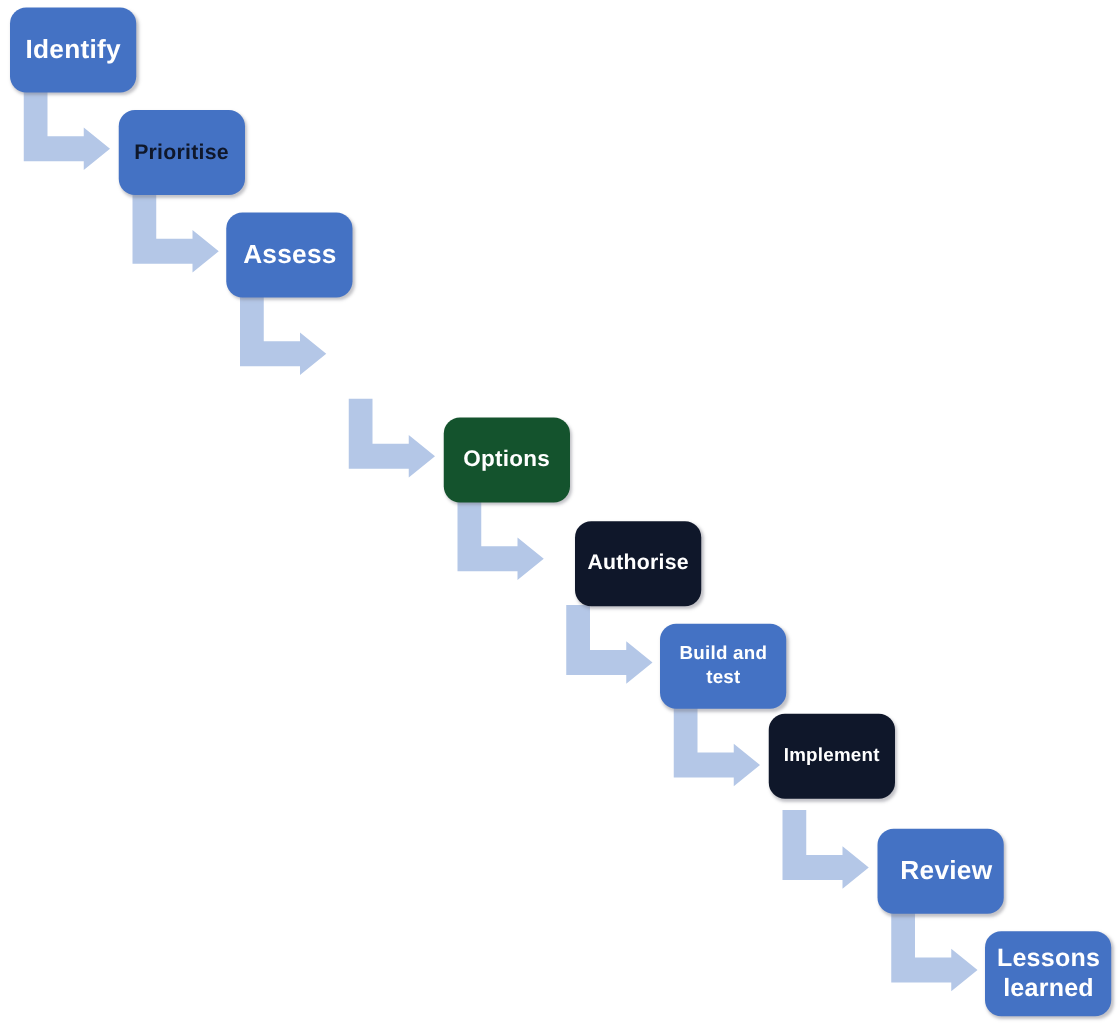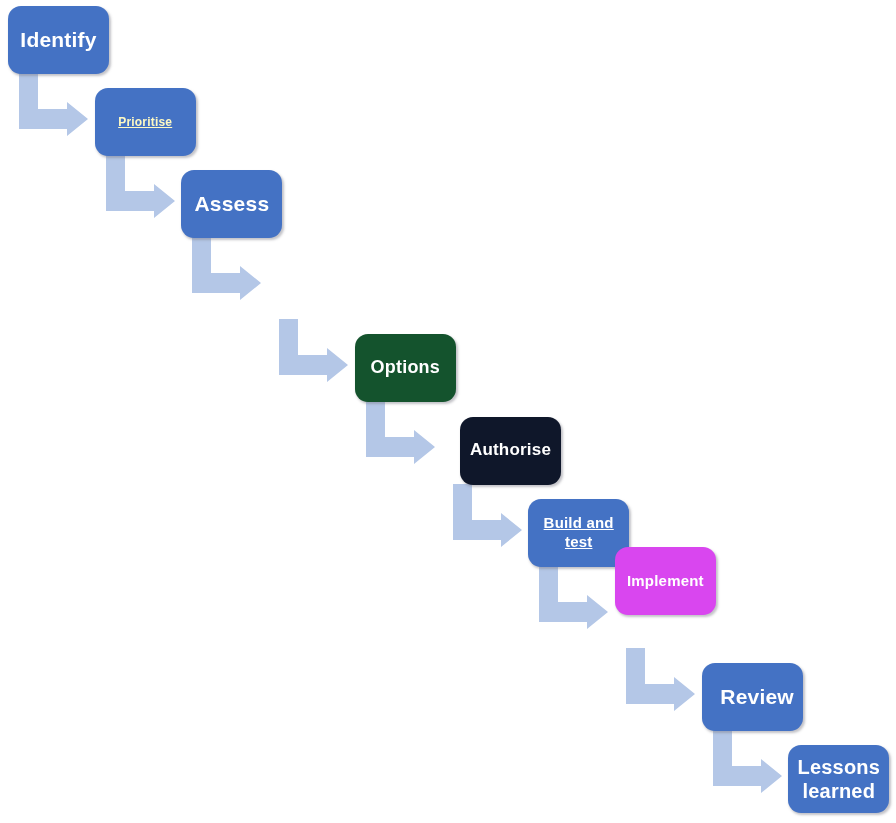--- a/index.html
+++ b/index.html
@@ -49,21 +49,21 @@
     <svg class="elbow-arrow" viewBox="0 0 70 64" style="left: 19px; top: 73px;">
       <polygon points="0,0 19,0 19,36 48,36 48,29 69,46 48,63 48,56 0,56" fill="#b4c7e7"></polygon>
     </svg>
     <div class="process-step" style="left: 8px; top: 6px; background: rgb(68, 114, 196);">
       <span class="step-label" style="font-size: 21px; color: rgb(255, 255, 255);">Identify</span>
     </div>
     <svg class="elbow-arrow" viewBox="0 0 70 64" style="left: 105.7px; top: 155.1px;">
       <polygon points="0,0 19,0 19,36 48,36 48,29 69,46 48,63 48,56 0,56" fill="#b4c7e7"></polygon>
     </svg>
     <div class="process-step" style="left: 94.7px; top: 88.1px; background: rgb(68, 114, 196);">
-      <span class="step-label" style="font-size: 12px; color: #fef9c3; text-decoration: underline;">Prioritise</span>
+      <span class="step-label" style="font-size: 17px; color: #0f172a;">Prioritise</span>
     </div>
     <svg class="elbow-arrow" viewBox="0 0 70 64" style="left: 192.4px; top: 237.2px;">
       <polygon points="0,0 19,0 19,36 48,36 48,29 69,46 48,63 48,56 0,56" fill="#b4c7e7"></polygon>
     </svg>
     <div class="process-step" style="left: 181.4px; top: 170.2px; background: rgb(68, 114, 196);">
       <span class="step-label" style="font-size: 21px; color: rgb(255, 255, 255);">Assess</span>
     </div>
     <svg class="elbow-arrow" viewBox="0 0 70 64" style="left: 279.1px; top: 319.3px;">
       <polygon points="0,0 19,0 19,36 48,36 48,29 69,46 48,63 48,56 0,56" fill="#b4c7e7"></polygon>
     </svg>
@@ -76,26 +76,26 @@
     <svg class="elbow-arrow" viewBox="0 0 70 64" style="left: 452.5px; top: 483.5px;">
       <polygon points="0,0 19,0 19,36 48,36 48,29 69,46 48,63 48,56 0,56" fill="#b4c7e7"></polygon>
     </svg>
     <div class="process-step" style="left: 460px; top: 416.5px; background: #0f172a;">
       <span class="step-label" style="font-size: 17px; color: rgb(255, 255, 255);">Authorise</span>
     </div>
     <svg class="elbow-arrow" viewBox="0 0 70 64" style="left: 539.2px; top: 565.6px;">
       <polygon points="0,0 19,0 19,36 48,36 48,29 69,46 48,63 48,56 0,56" fill="#b4c7e7"></polygon>
     </svg>
     <div class="process-step" style="left: 528.2px; top: 498.6px; background: rgb(68, 114, 196);">
-      <span class="step-label" style="font-size: 15px; color: rgb(255, 255, 255); text-decoration: underline;">Build and test</span>
+      <span class="step-label" style="font-size: 15px; color: rgb(255, 255, 255);">Build and test</span>
     </div>
     <svg class="elbow-arrow" viewBox="0 0 70 64" style="left: 625.9px; top: 647.7px;">
       <polygon points="0,0 19,0 19,36 48,36 48,29 69,46 48,63 48,56 0,56" fill="#b4c7e7"></polygon>
     </svg>
-    <div class="process-step" style="left: 614.9px; top: 547px; background: #d946ef;">
+    <div class="process-step" style="left: 614.9px; top: 571px; background: #0f172a;">
       <span class="step-label" style="font-size: 15px; color: rgb(255, 255, 255);">Implement</span>
     </div>
     <svg class="elbow-arrow" viewBox="0 0 70 64" style="left: 712.6px; top: 729.8px;">
       <polygon points="0,0 19,0 19,36 48,36 48,29 69,46 48,63 48,56 0,56" fill="#b4c7e7"></polygon>
     </svg>
     <div class="process-step" style="left: 701.6px; top: 662.8px; background: rgb(68, 114, 196);">
       <span class="step-label" style="font-size: 21px; color: rgb(255, 255, 255); margin-left: 10px;">Review</span>
     </div>
     <div class="process-step" style="left: 788.3px; top: 744.9px; background: rgb(68, 114, 196);">
       <span class="step-label" style="font-size: 20px; color: rgb(255, 255, 255);">Lessons learned</span>

